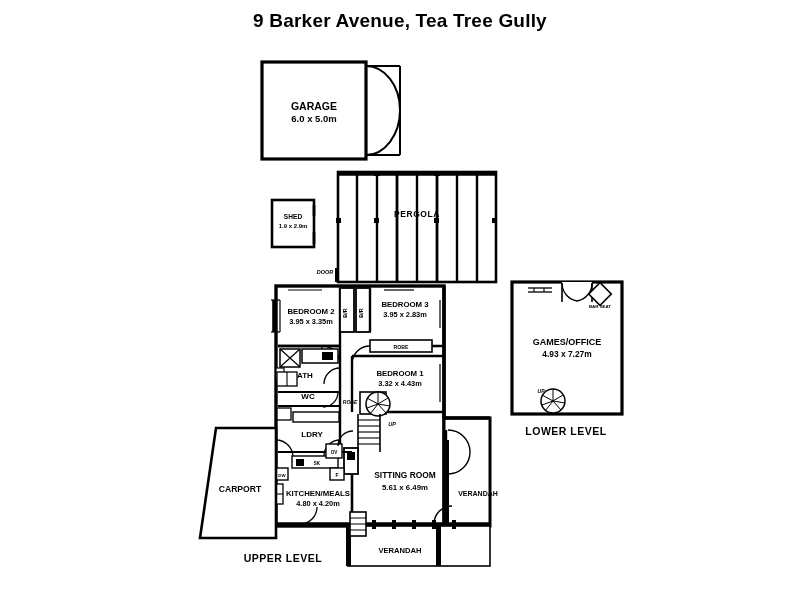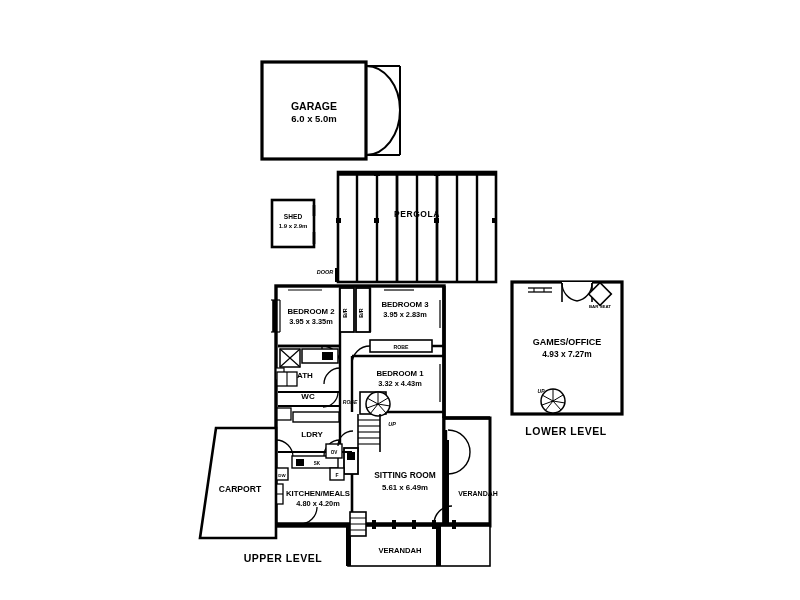--- a/index.html
+++ b/index.html
@@ -10,20 +10,21 @@
   .ttl{position:absolute;left:0;top:10px;width:800px;text-align:center;
        font-size:19px;font-weight:bold;letter-spacing:.2px;}
   svg text{font-family:"Liberation Sans","DejaVu Sans",sans-serif;
            fill:#000;font-weight:bold;}
 </style>
 </head>
 <body>
 
 <div id="stage">
 
+  <div class="ttl">9 Barker Avenue, Tea Tree Gully</div>
 
   <svg id="plan" width="800" height="600" viewBox="0 0 800 600">
 
     <g>
       <rect x="262" y="62" width="104" height="97" fill="#fff" stroke="#000" stroke-width="3.2"></rect>
 
       <line x1="366" y1="66" x2="400" y2="66" stroke="#000" stroke-width="2"></line>
       <line x1="366" y1="155" x2="400" y2="155" stroke="#000" stroke-width="2"></line>
       <line x1="400" y1="66" x2="400" y2="110" stroke="#000" stroke-width="2"></line>
       <line x1="400" y1="110" x2="400" y2="155" stroke="#000" stroke-width="2"></line>

